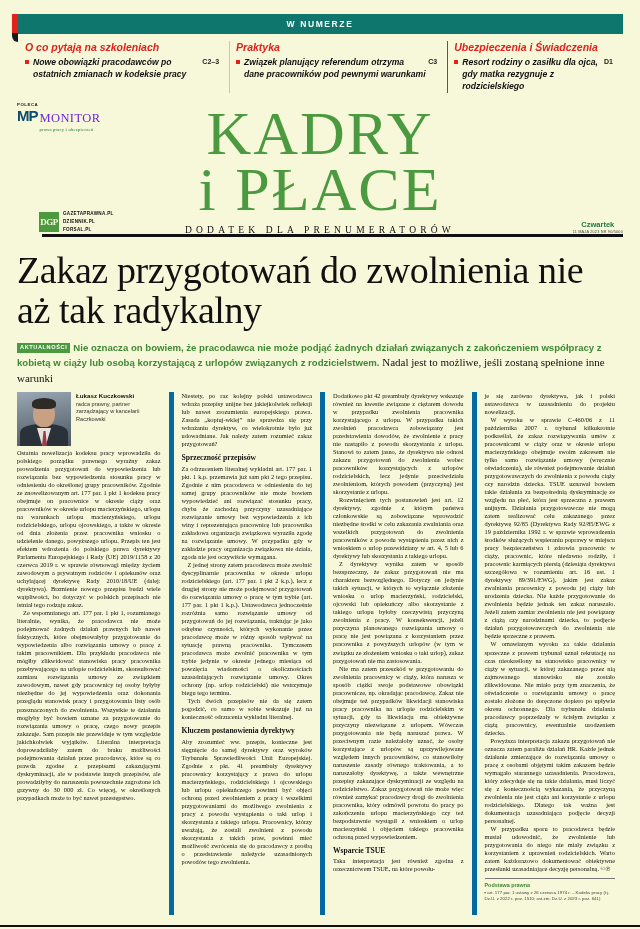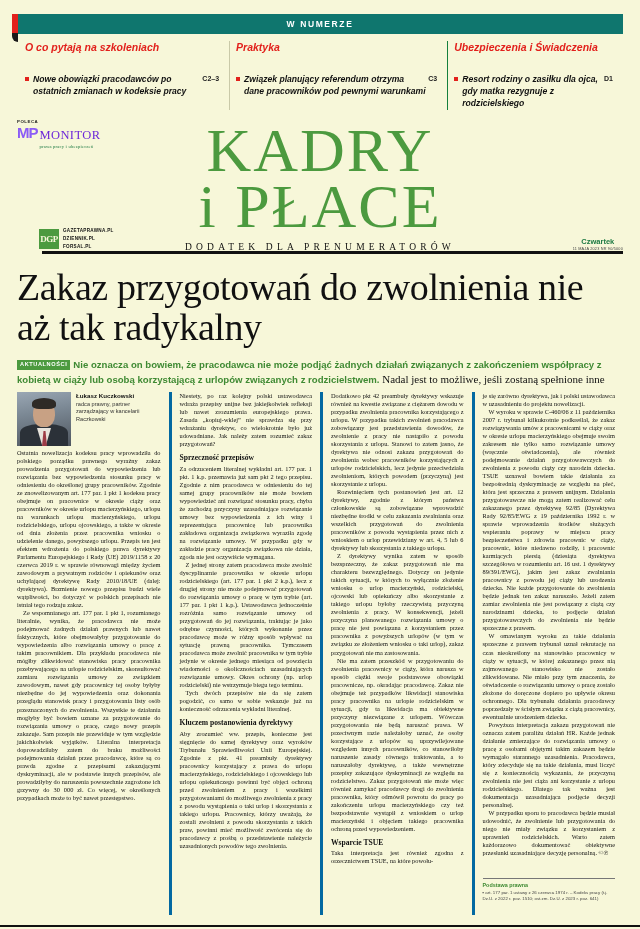--- a/index.html
+++ b/index.html
@@ -47,21 +47,21 @@
   }
   .teaser { position: relative; padding-right: 10px; }
   .teaser.t1 { width: 35%; padding-left: 8px; }
   .teaser.t2 { width: 36%; padding-left: 6px; border-left: 1px solid #c9c9a8; }
   .teaser.t3 { width: 29%; padding-left: 6px; border-left: 1px solid #15803d; }
   .teaser-cat {
     color: #e2211c;
     font-weight: bold;
     font-style: italic;
     font-size: 10.5px;
-    margin-bottom: 20px;
+    margin-bottom: 3px;
   }
   .teaser-item {
     display: flex;
     font-style: italic;
     font-weight: bold;
     font-size: 8.6px;
     line-height: 1.45;
     color: #111;
   }
   .teaser-bullet {
@@ -87,21 +87,21 @@
   .poleca-label {
     font-family: "Liberation Sans", sans-serif;
     font-weight: bold; font-size: 4.4px;
     letter-spacing: .5px; color: #1a1a1a;
     margin-bottom: 1px;
   }
   .mp-row { display: flex; align-items: flex-start; }
   .mp-mark {
     font-family: "Liberation Sans", sans-serif;
     font-weight: bold; font-size: 15px;
-    color: #8b5cf6; line-height: 1; letter-spacing: -1px;
+    color: #0c4a6e; line-height: 1; letter-spacing: -1px;
   }
   .mp-right { margin-left: 2px; }
   .mp-monitor {
     font-family: "Liberation Serif", serif;
     font-size: 12.5px; color: #6d28d9;
     letter-spacing: .4px; line-height: 1;
   }
   .mp-tag {
     font-family: "Liberation Serif", serif;
     font-size: 4.6px; color: #1d7a43;
@@ -200,21 +200,21 @@
     left: 17px; right: 17px;
     top: 392px; bottom: 14px;
     display: flex;
     gap: 0;
   }
   .col {
     width: 25%;
     padding-right: 8px;
     position: relative;
   }
-  .col + .col { padding-left: 8px; border-left: 3px solid #0369a1; }
+  .col + .col { padding-left: 8px; border-left: 5px solid #0369a1; }
   .col p {
     font-family: "Liberation Serif", serif;
     font-size: 6.35px;
     line-height: 1.265;
     text-align: justify;
     color: #111;
     text-indent: 6px;
     hyphens: auto;
   }
   .col p.noind { text-indent: 0; }

